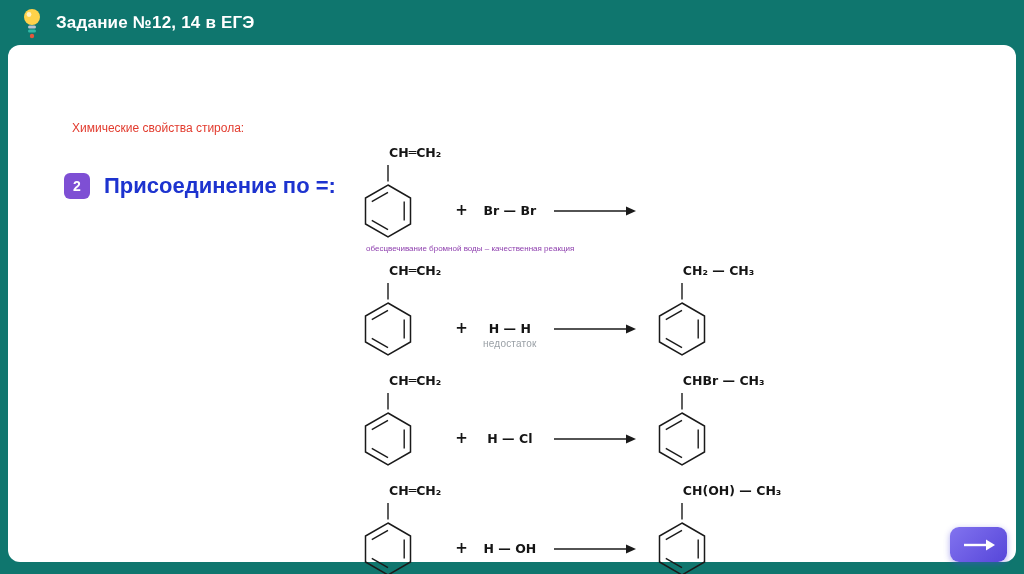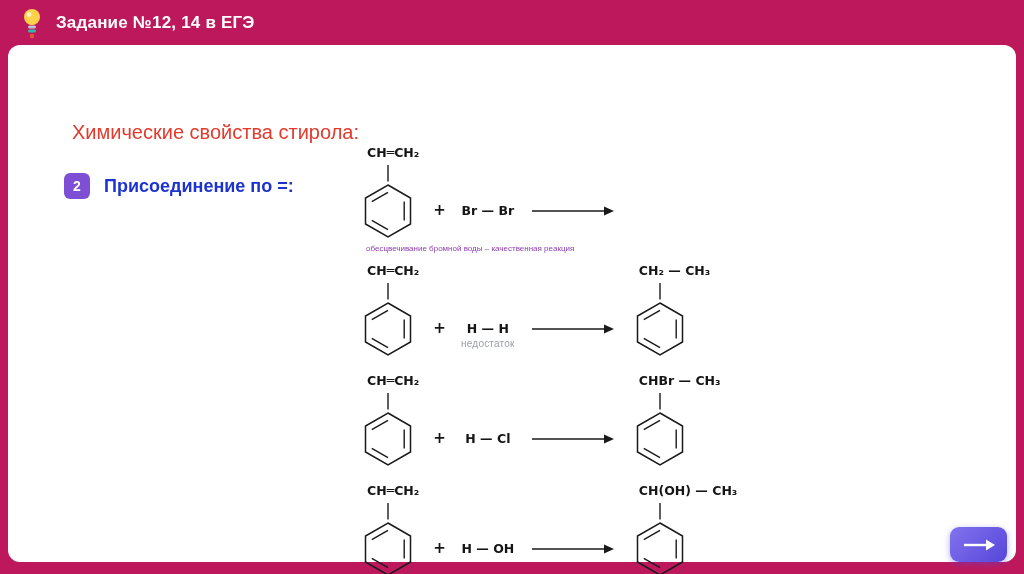--- a/index.html
+++ b/index.html
@@ -1,41 +1,41 @@
 <!DOCTYPE html>
 <html><head>
 <meta charset="utf-8">
 <style>
   * { margin:0; padding:0; box-sizing:border-box; }
   html,body { width:1024px; height:574px; }
   body { background:#000; font-family:"Liberation Sans",sans-serif; overflow:hidden; }
-  .slide { position:relative; width:1024px; height:574px; background:#be185d; }
+  .slide { position:relative; width:1024px; height:574px; background:#0f766e; }
 
   
   .topbar { position:absolute; top:0; left:0; width:1024px; height:45px; display:flex; align-items:center; color:#fff; }
   .bulb { margin-left:18px; display:block; }
   .task { margin-left:10px; font-weight:bold; font-size:17px; letter-spacing:.2px; }
   .topic { position:absolute; left:510px; width:310px; text-align:center; font-style:italic; font-weight:bold; font-size:20px; }
 
   
   .content { position:absolute; left:8px; right:8px; top:45px; bottom:12px; background:#fff; border-radius:12px; }
 
-  .heading { position:absolute; left:64px; top:76px; color:#e23b2e; font-size:20px; }
+  .heading { position:absolute; left:64px; top:76px; color:#e23b2e; font-size:12px; }
 
   .step { position:absolute; left:56px; top:128px; display:flex; align-items:center; gap:14px; }
   .badge { width:26px; height:26px; background:#7e4fd4; color:#fff; border-radius:6px;
            display:flex; align-items:center; justify-content:center; font-weight:bold; font-size:14px; }
-  .step-label { color:#1d33cf; font-weight:bold; font-size:18px; }
+  .step-label { color:#1d33cf; font-weight:bold; font-size:22px; }
 
   
   .reactions { position:absolute; left:352px; top:100px; }
   .rxn { display:flex; align-items:flex-start; position:relative; margin-bottom:14px; }
   .rxn.first { margin-bottom:22px; }
   .formula { font-family:"DejaVu Sans",sans-serif; font-size:12.5px; font-weight:bold; color:#151515;
-             height:16px; margin-bottom:2px; margin-left:7px; white-space:nowrap; }
+             height:16px; margin-bottom:2px; margin-left:29px; white-space:nowrap; }
   .mol-svg { display:block; }
   .mol-svg line, #benzene line { stroke:#1a1a1a; stroke-width:1.4; }
   #benzene polygon { fill:none; stroke:#1a1a1a; stroke-width:1.5; }
   .plus { margin-left:14px; margin-top:56px; font-size:15px; font-weight:bold; font-family:"DejaVu Sans",sans-serif; color:#151515; }
   .reagent { margin-left:12px; margin-top:58px; min-width:60px; text-align:center; }
   .reagent-formula { font-family:"DejaVu Sans",sans-serif; font-size:12.5px; font-weight:bold; color:#151515; white-space:nowrap; }
   .note { font-size:10px; color:#9aa0a6; margin-top:2px; letter-spacing:.2px; }
   .arrow { margin-left:14px; margin-top:60px; display:block; }
   .arrow line { stroke:#1a1a1a; stroke-width:1.6; }
   .arrow polygon { fill:#1a1a1a; }

